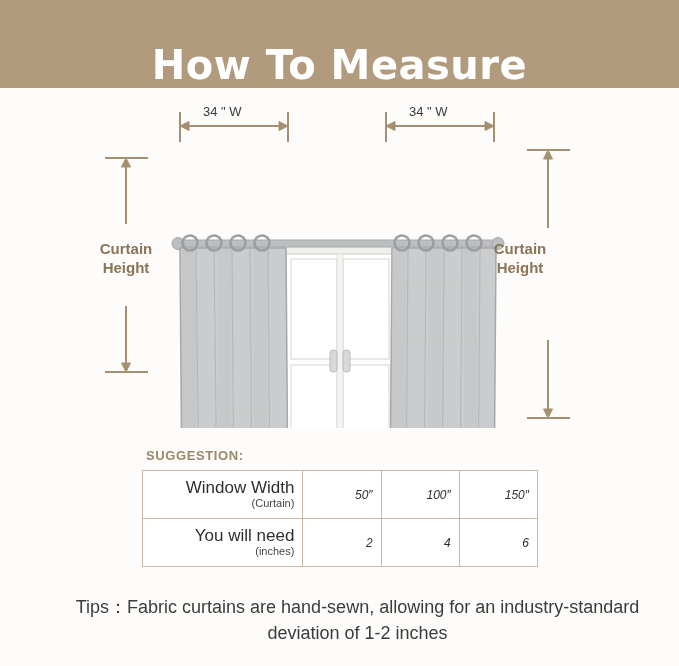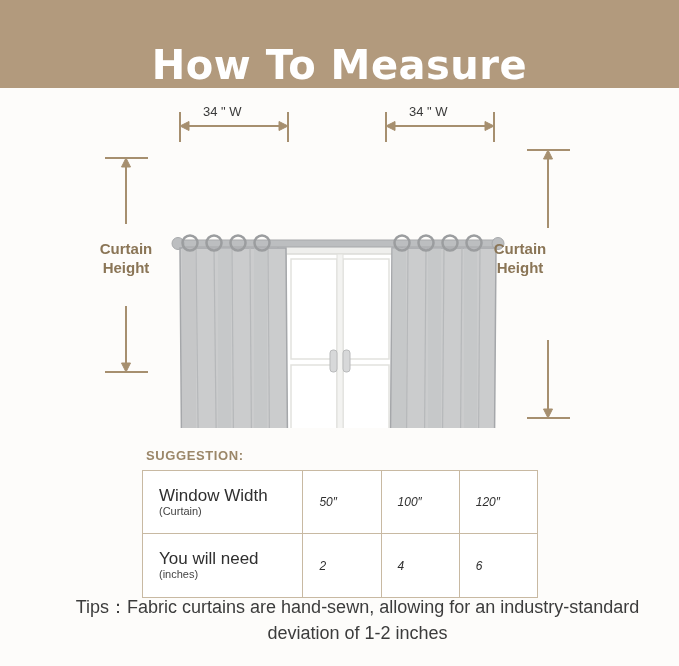--- a/index.html
+++ b/index.html
@@ -73,23 +73,23 @@
 
   table.suggest {
     position: absolute;
     left: 142px; top: 470px;
     width: 396px;
     border-collapse: collapse;
     background: #ffffff;
   }
   table.suggest td {
     border: 1px solid #c8b9a2;
-    text-align: left;
+    text-align: right;
     color: #2f2f2f;
-    padding: 16px;
+    padding: 8px;
     height: 48px;
   }
   .cell-main {
     font-size: 17px;
     line-height: 1.05;
   }
   .cell-sub {
     display: block;
     font-size: 11px;
     color: #444;
@@ -239,21 +239,21 @@
     <tbody>
       <tr>
         <td class="col-label">
           <div class="cell-main">
             <span>Window Width</span>
             <span class="cell-sub">(Curtain)</span>
           </div>
         </td>
         <td class="col-num cell-val">50″</td>
         <td class="col-num cell-val">100″</td>
-        <td class="col-num cell-val">120″</td>
+        <td class="col-num cell-val">150″</td>
       </tr>
       <tr>
         <td class="col-label">
           <div class="cell-main">
             <span>You will need</span>
             <span class="cell-sub">(inches)</span>
           </div>
         </td>
         <td class="col-num cell-val">2</td>
         <td class="col-num cell-val">4</td>

